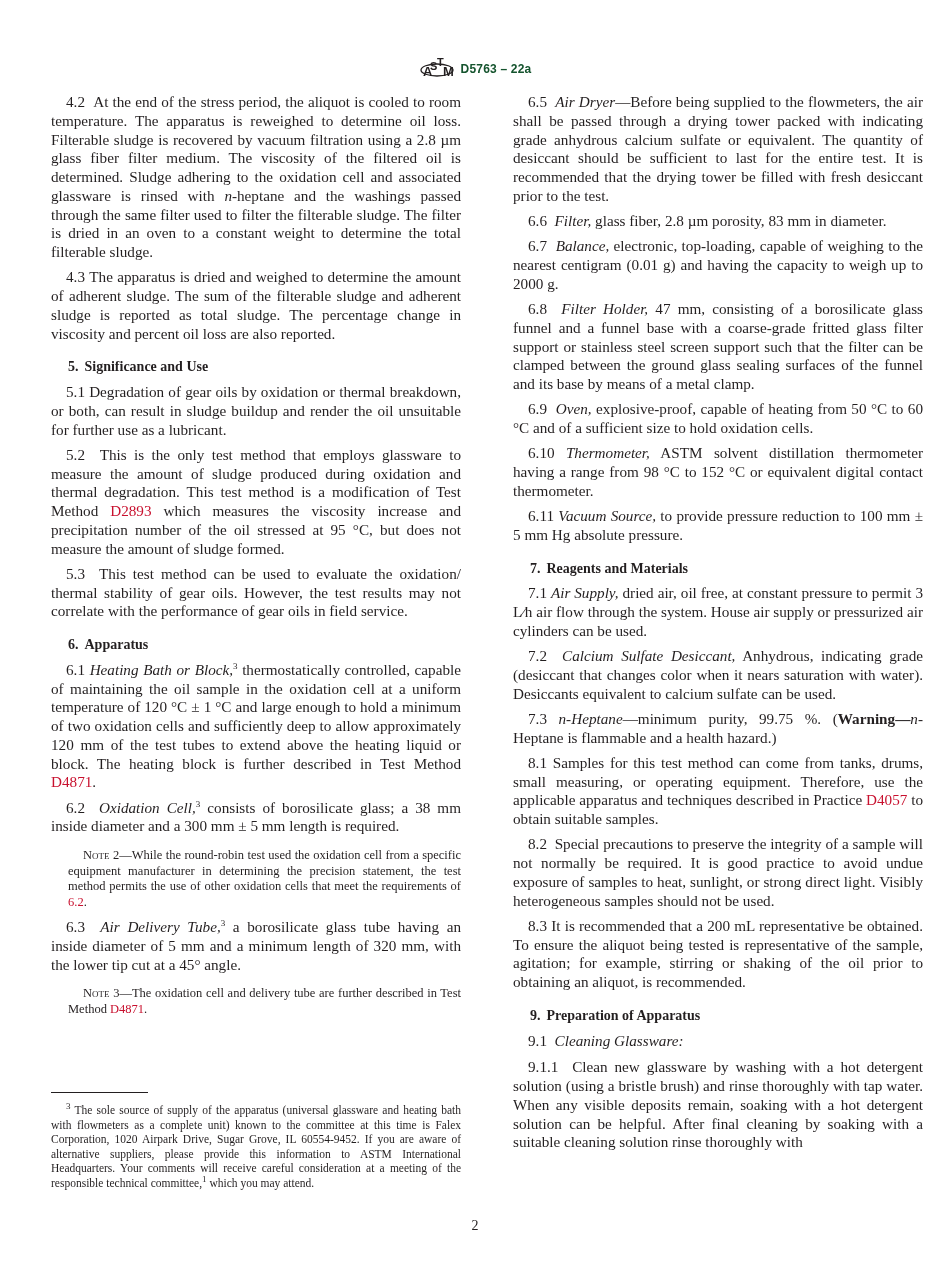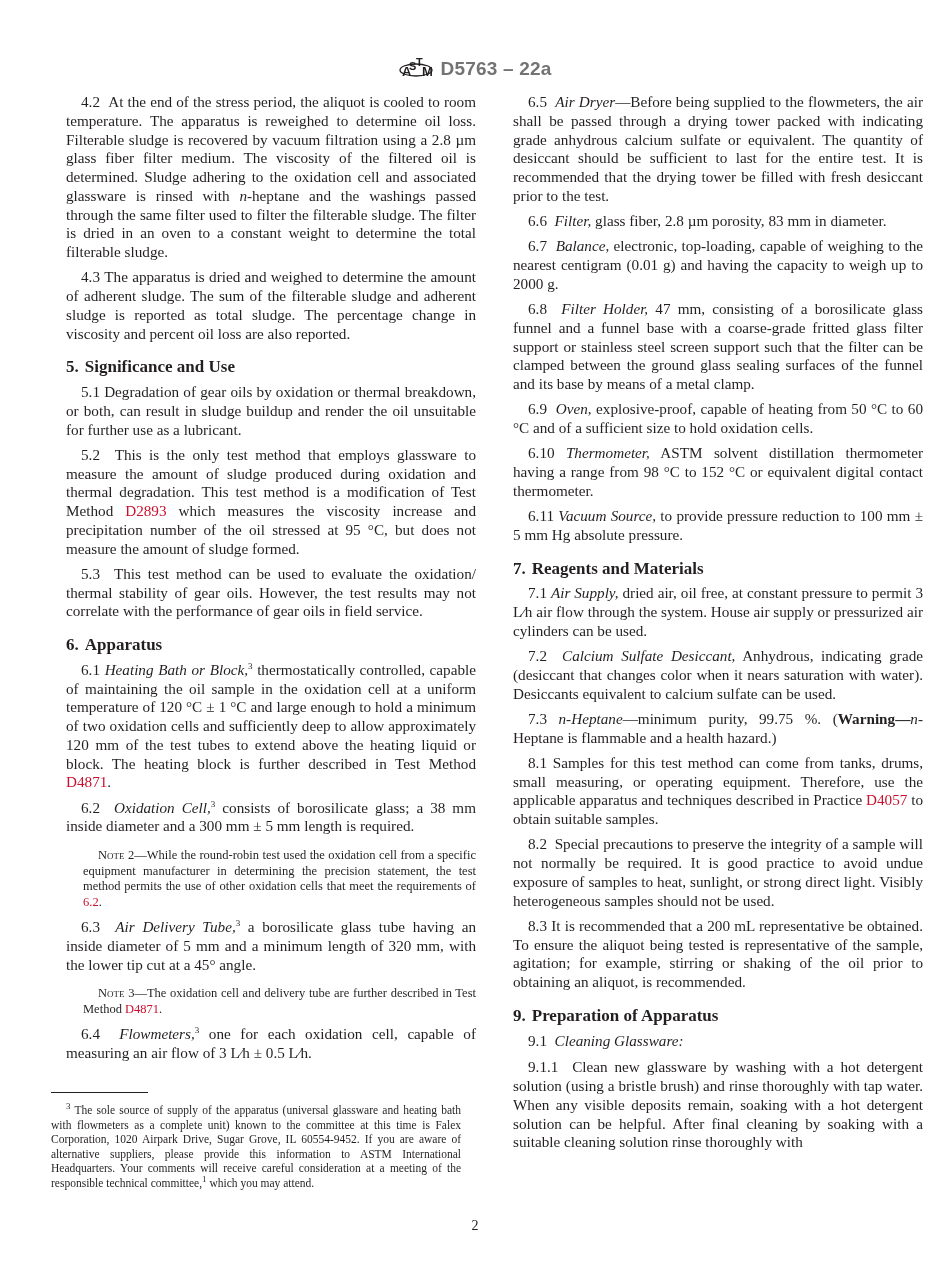--- a/index.html
+++ b/index.html
@@ -2,26 +2,26 @@
 <html><head>
 <meta charset="utf-8">
 <style>
   html, body { margin: 0; padding: 0; background: #ffffff; }
   body { width: 950px; height: 1272px; position: relative; overflow: hidden;
          font-family: "Liberation Serif", "DejaVu Serif", serif; color: #231f20; }
   .header { position: absolute; top: 52px; left: 0; width: 950px; height: 34px;
             display: flex; justify-content: center; align-items: center; }
   .logo { width: 36px; height: 30px; margin-right: 6px; }
   .designation { font-family: "Liberation Sans", "DejaVu Sans", sans-serif; font-weight: bold;
-                 font-size: 19px; color: #737373; letter-spacing: 0.2px; }
+                 font-size: 12px; color: #14532d; letter-spacing: 0.2px; }
   .col { position: absolute; top: 93px; width: 410px; font-size: 15.2px; line-height: 18.75px; }
-  .col.left { left: 66px; }
+  .col.left { left: 51px; }
   .col.right { left: 513px; }
   p { margin: 0 0 6.5px 0; text-align: justify; text-indent: 15px; }
-  h2 { font-size: 17px; font-weight: bold; margin: 15px 0 6px 0; line-height: 18.75px; }
+  h2 { font-size: 14px; font-weight: bold; margin: 15px 0 6px 17px; line-height: 18.75px; }
   h2 .num { margin-right: 6px; }
   .note { font-size: 12.5px; line-height: 15.5px; margin: 4px 0 8px 17px; }
   .note .sc { font-variant: small-caps; }
   .link { color: #c8102e; }
   em { font-style: italic; }
   sup { font-size: 9px; line-height: 0; vertical-align: super; }
   .fn-rule { position: absolute; left: 51px; top: 1092px; width: 97px; border-top: 1px solid #231f20; }
   .footnote { position: absolute; left: 51px; top: 1103px; width: 410px; font-size: 11.5px;
               line-height: 14.6px; text-align: justify; text-indent: 15px; }
   .pagenum { position: absolute; top: 1218px; left: 0; width: 950px; text-align: center; font-size: 14px; }
@@ -60,21 +60,20 @@
   <p><span>6.1</span>&nbsp;<em>Heating Bath or Block,</em><sup>3</sup><span> thermostatically controlled, capable of maintaining the oil sample in the oxidation cell at a uniform temperature of 120 °C ± 1 °C and large enough to hold a minimum of two oxidation cells and sufficiently deep to allow approximately 120 mm of the test tubes to extend above the heating liquid or block. The heating block is further described in Test Method </span><span class="link">D4871</span><span>.</span></p>
 
   <p><span>6.2</span>&nbsp;&nbsp;<em>Oxidation Cell,</em><sup>3</sup><span> consists of borosilicate glass; a 38 mm inside diameter and a 300 mm ± 5 mm length is required.</span></p>
 
   <p class="note" style="margin-top:12px"><span class="sc">Note</span><span> 2</span><span>—While the round-robin test used the oxidation cell from a specific equipment manufacturer in determining the precision statement, the test method permits the use of other oxidation cells that meet the requirements of </span><span class="link">6.2</span><span>.</span></p>
 
   <p><span>6.3</span>&nbsp;&nbsp;<em>Air Delivery Tube,</em><sup>3</sup><span> a borosilicate glass tube having an inside diameter of 5 mm and a minimum length of 320 mm, with the lower tip cut at a 45° angle.</span></p>
 
   <p class="note" style="margin-top:12px"><span class="sc">Note</span><span> 3</span><span>—The oxidation cell and delivery tube are further described in Test Method </span><span class="link">D4871</span><span>.</span></p>
 
-  <p><span>6.4</span>&nbsp;&nbsp;<em>Flowmeters,</em><sup>3</sup><span> one for each oxidation cell, capable of measuring an air flow of 3 L⁄h ± 0.5 L⁄h.</span></p>
 </div>
 
 <div class="col right">
   <p><span>6.5</span>&nbsp;&nbsp;<em>Air Dryer</em><span>—Before being supplied to the flowmeters, the air shall be passed through a drying tower packed with indicating grade anhydrous calcium sulfate or equivalent. The quantity of desiccant should be sufficient to last for the entire test. It is recommended that the drying tower be filled with fresh desiccant prior to the test.</span></p>
 
   <p><span>6.6</span>&nbsp;&nbsp;<em>Filter,</em><span> glass fiber, 2.8 µm porosity, 83 mm in diameter.</span></p>
 
   <p><span>6.7</span>&nbsp;&nbsp;<em>Balance,</em><span> electronic, top-loading, capable of weighing to the nearest centigram (0.01 g) and having the capacity to weigh up to 2000 g.</span></p>
 
   <p><span>6.8</span>&nbsp;&nbsp;<em>Filter Holder,</em><span> 47 mm, consisting of a borosilicate glass funnel and a funnel base with a coarse-grade fritted glass filter support or stainless steel screen support such that the filter can be clamped between the ground glass sealing surfaces of the funnel and its base by means of a metal clamp.</span></p>

